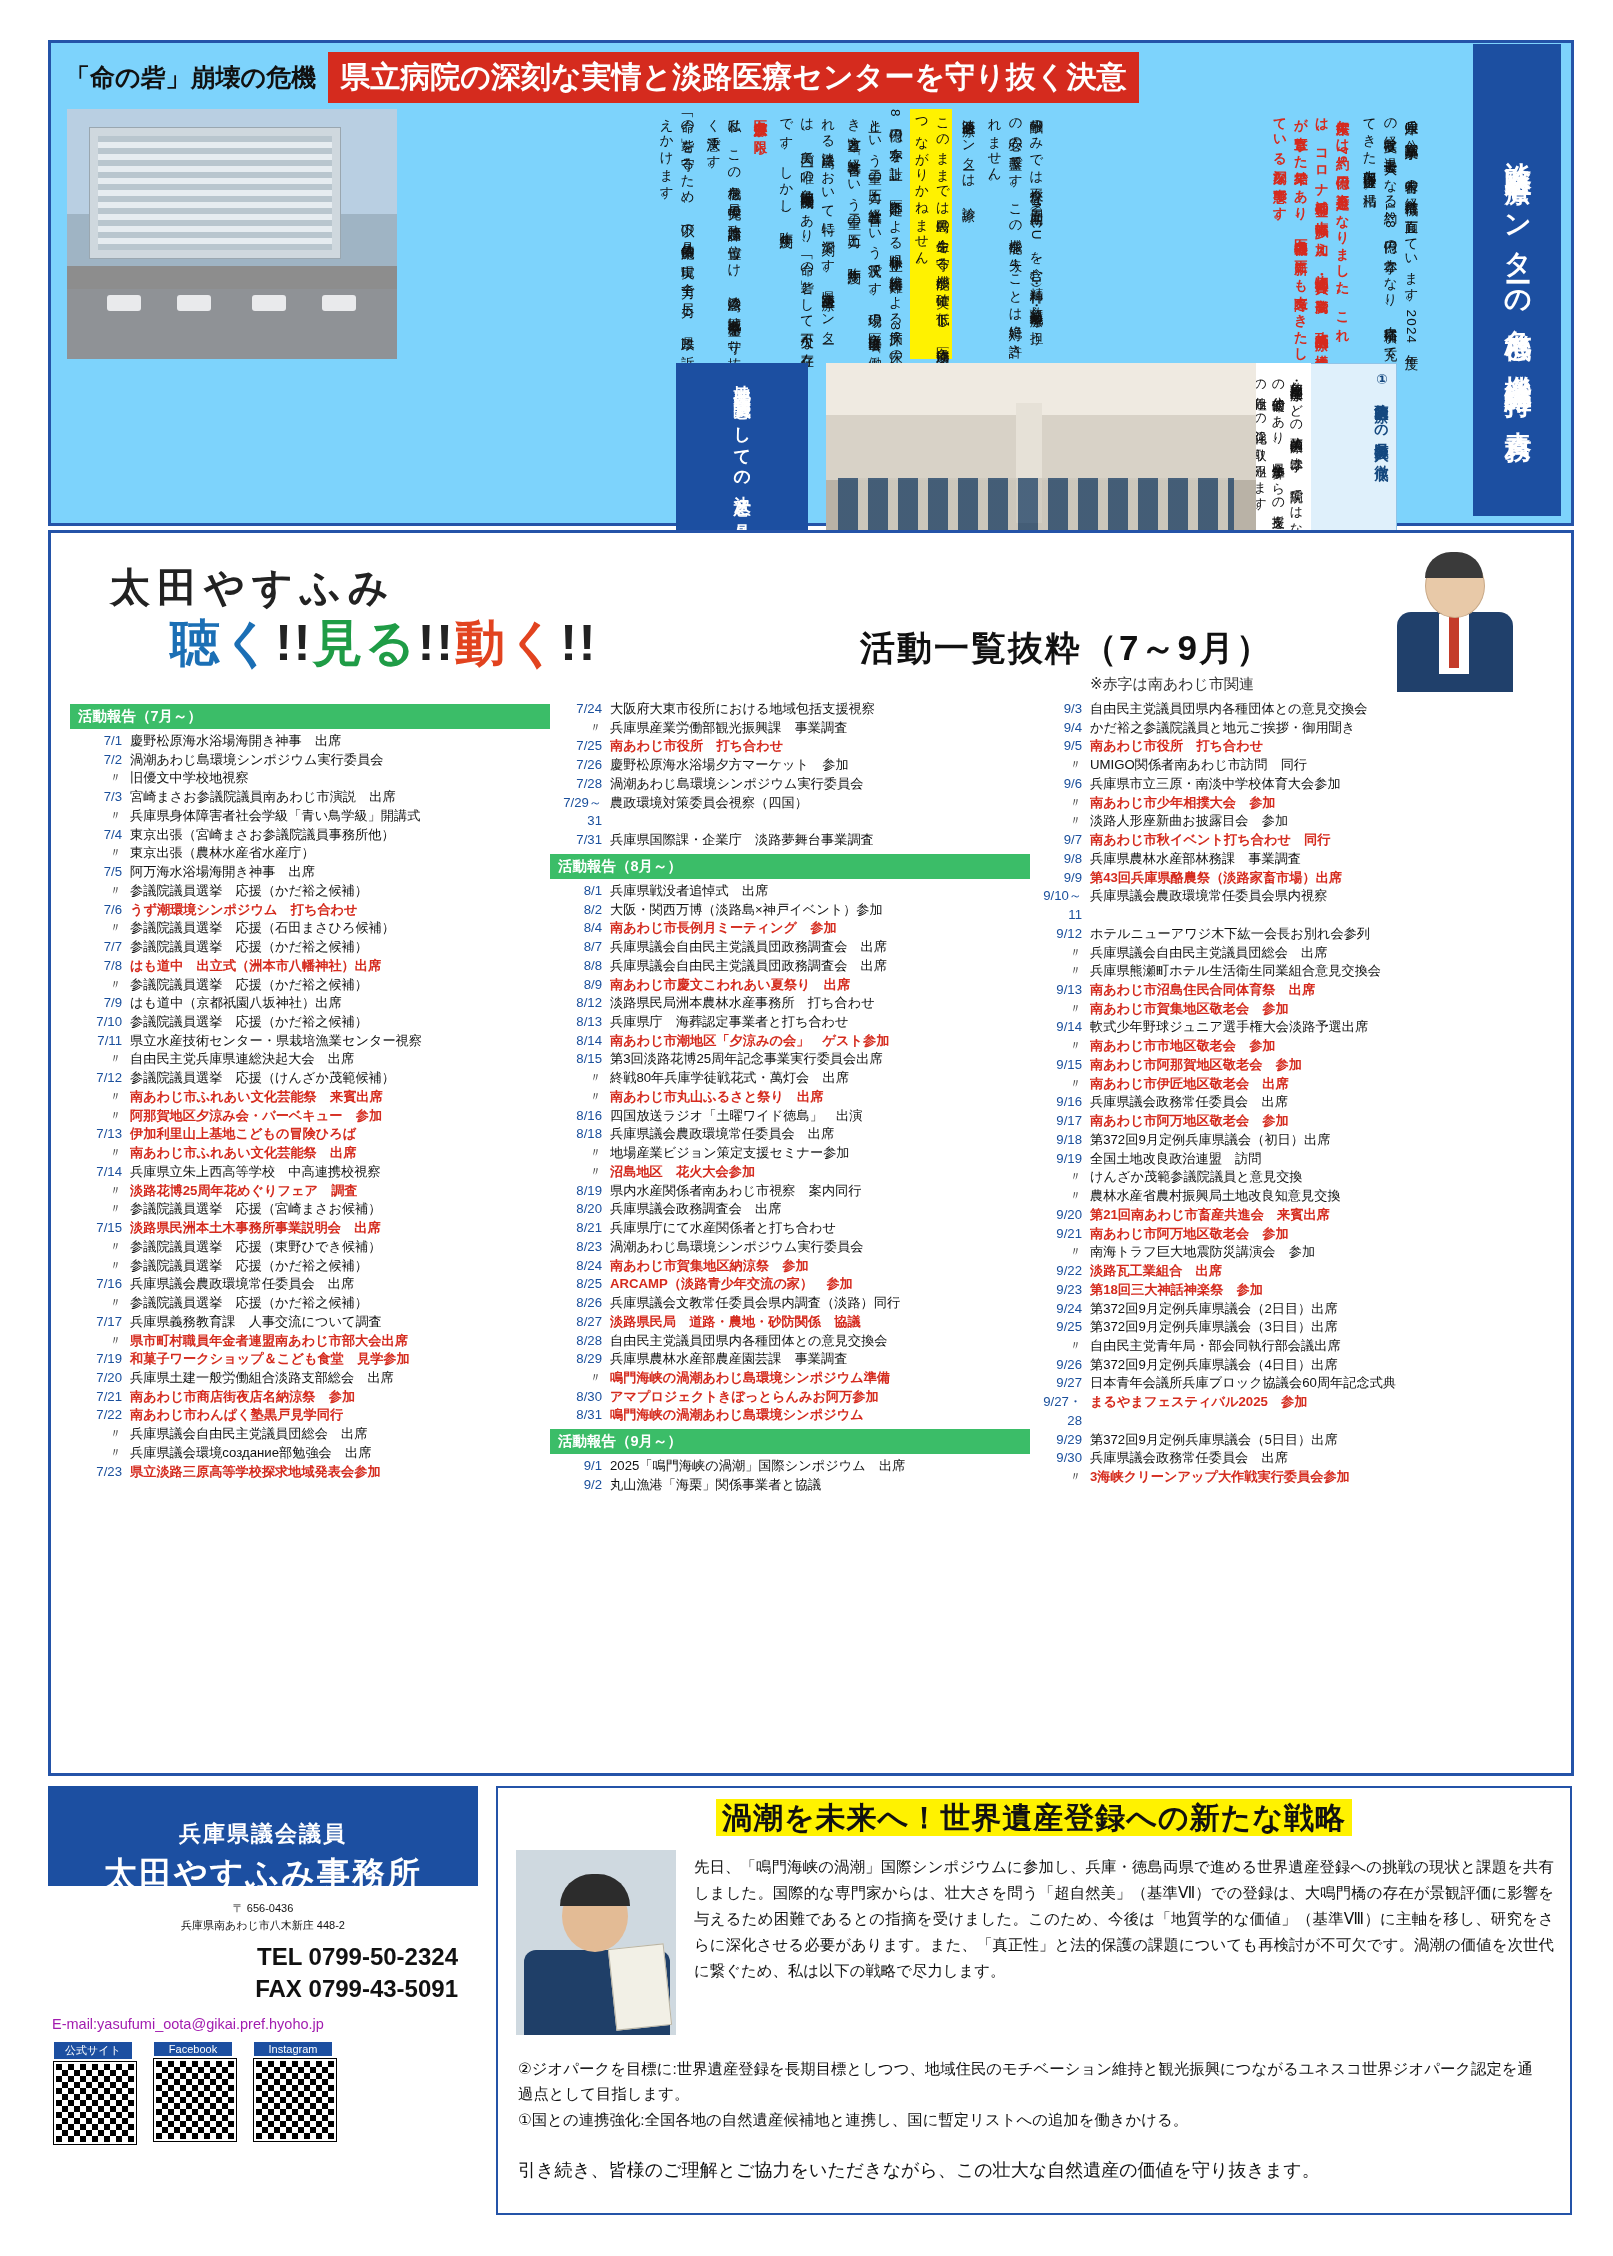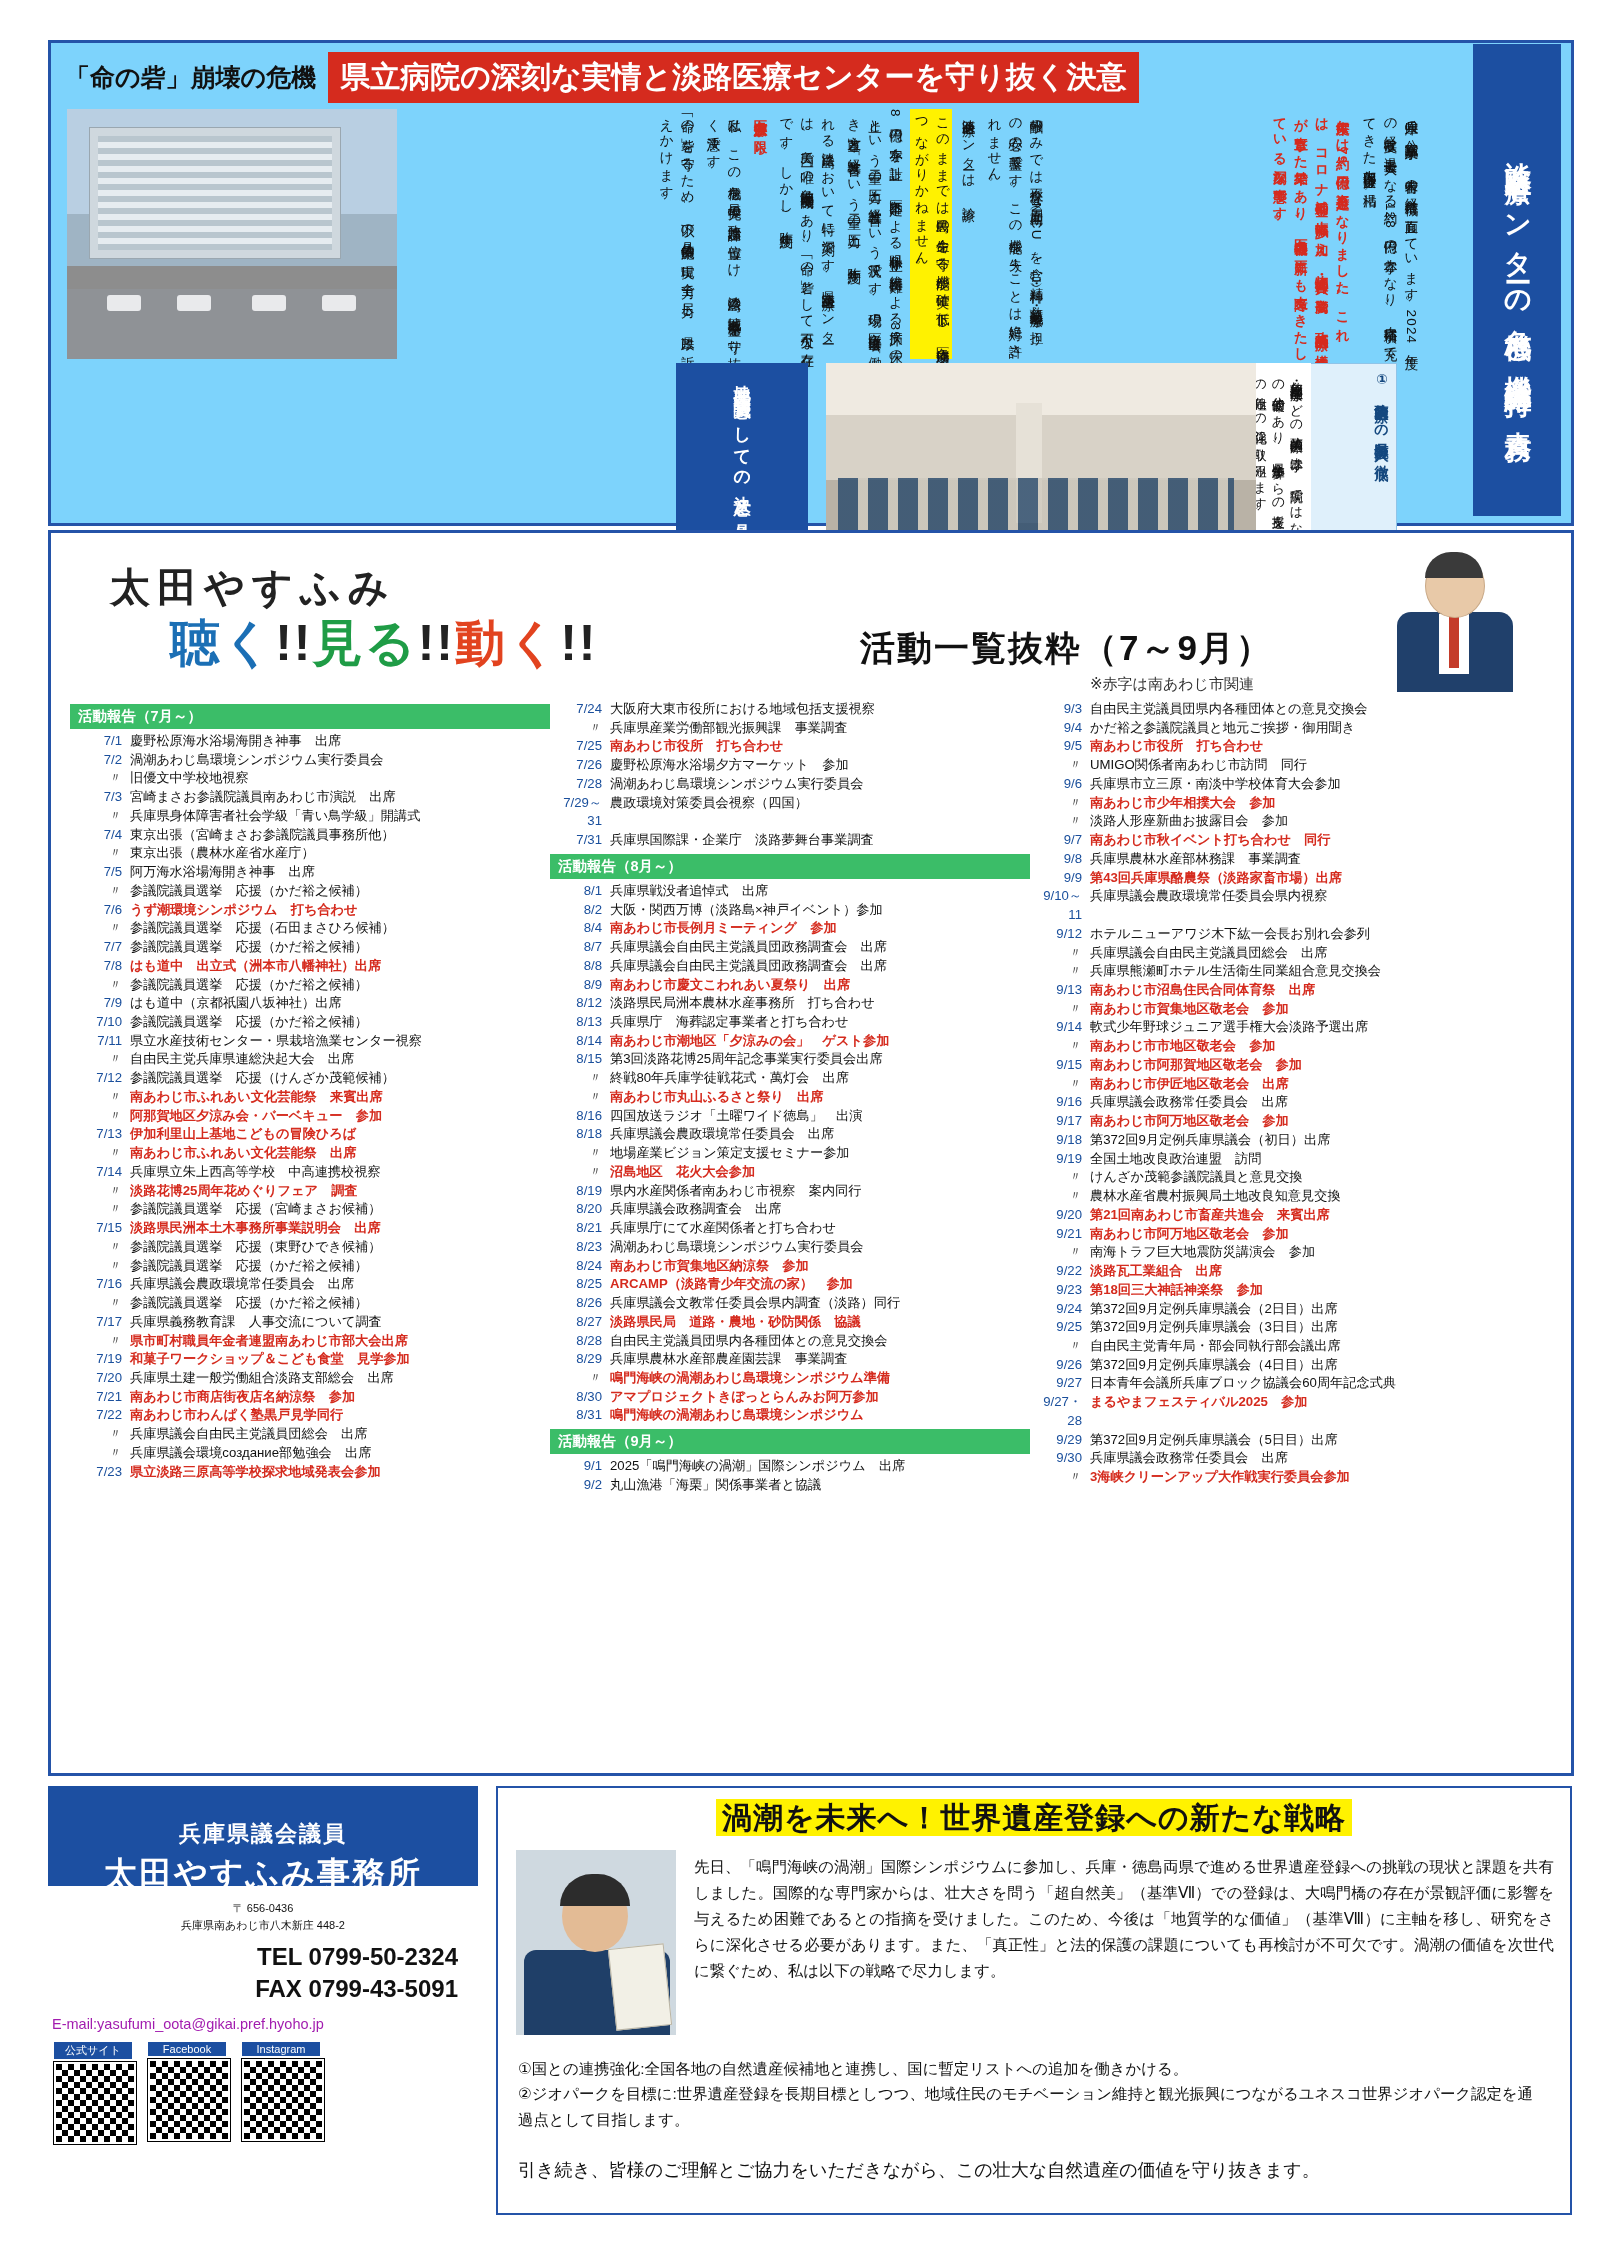--- a/index.html
+++ b/index.html
@@ -73,21 +73,21 @@
   .row .e.red{color:#d52b1e;}
 
   
   .office-box{position:absolute;left:48px;top:1786px;width:430px;height:425px;background:#fff;}
   .office-head{background:#1c4fa1;color:#fff;height:100px;display:flex;flex-direction:column;align-items:center;justify-content:center;}
   .office-head .l1{font-size:22px;font-weight:bold;letter-spacing:2px;margin-top:44px;}
   .office-head .l2{font-size:33px;font-weight:bold;letter-spacing:2px;margin-top:3px;}
   .office-body{padding:14px 16px 0 16px;font-size:11px;line-height:1.5;text-align:center;}
   .office-tel{font-size:24px;font-weight:bold;text-align:right;padding-right:20px;margin-top:8px;line-height:1.35;}
   .office-mail{font-size:14.5px;color:#a21caf;padding-left:4px;margin-top:10px;}
-  .qr-row{display:flex;gap:16px;padding:10px 0 0 6px;}
+  .qr-row{display:flex;gap:22px;padding:10px 0 0 6px;}
   .qr-item{width:78px;}
   .qr-label{background:#1c4fa1;color:#fff;font-size:11px;text-align:center;padding:1px 0;}
   .qr{width:78px;height:78px;margin-top:3px;
       background:
         repeating-linear-gradient(90deg,#000 0 6px,#fff 6px 12px),
         repeating-linear-gradient(0deg,#000 0 6px,#fff 6px 12px);
       background-blend-mode:difference;border:2px solid #fff;outline:1px solid #000;}
 
   .news-box{position:absolute;left:496px;top:1786px;width:1072px;height:425px;border:2px solid #2453a8;background:#fff;}
   .news-title{font-size:30px;font-weight:bold;text-align:center;margin-top:10px;letter-spacing:1px;}
@@ -714,19 +714,19 @@
       <span>渦潮を未来へ！世界遺産登録への新たな戦略</span>
     </div>
     <div class="news-photo">
       <div class="b"></div>
         <div class="book"></div>
         <div class="h"></div>
         <div class="hr"></div>
     </div>
     <div class="news-text">先日、「鳴門海峡の渦潮」国際シンポジウムに参加し、兵庫・徳島両県で進める世界遺産登録への挑戦の現状と課題を共有しました。国際的な専門家からは、壮大さを問う「超自然美」（基準Ⅶ）での登録は、大鳴門橋の存在が景観評価に影響を与えるため困難であるとの指摘を受けました。このため、今後は「地質学的な価値」（基準Ⅷ）に主軸を移し、研究をさらに深化させる必要があります。また、「真正性」と法的保護の課題についても再検討が不可欠です。渦潮の価値を次世代に繋ぐため、私は以下の戦略で尽力します。</div>
     <div class="news-list">
+      <div>②ジオパークを目標に:世界遺産登録を長期目標としつつ、地域住民のモチベーション維持と観光振興につながるユネスコ世界ジオパーク認定を通過点として目指します。</div>
       <div>①国との連携強化:全国各地の自然遺産候補地と連携し、国に暫定リストへの追加を働きかける。</div>
-      <div>②ジオパークを目標に:世界遺産登録を長期目標としつつ、地域住民のモチベーション維持と観光振興につながるユネスコ世界ジオパーク認定を通過点として目指します。</div>
     </div>
     <div class="news-foot">引き続き、皆様のご理解とご協力をいただきながら、この壮大な自然遺産の価値を守り抜きます。</div>
   </div>
 
 </div>
 
 </body></html>

